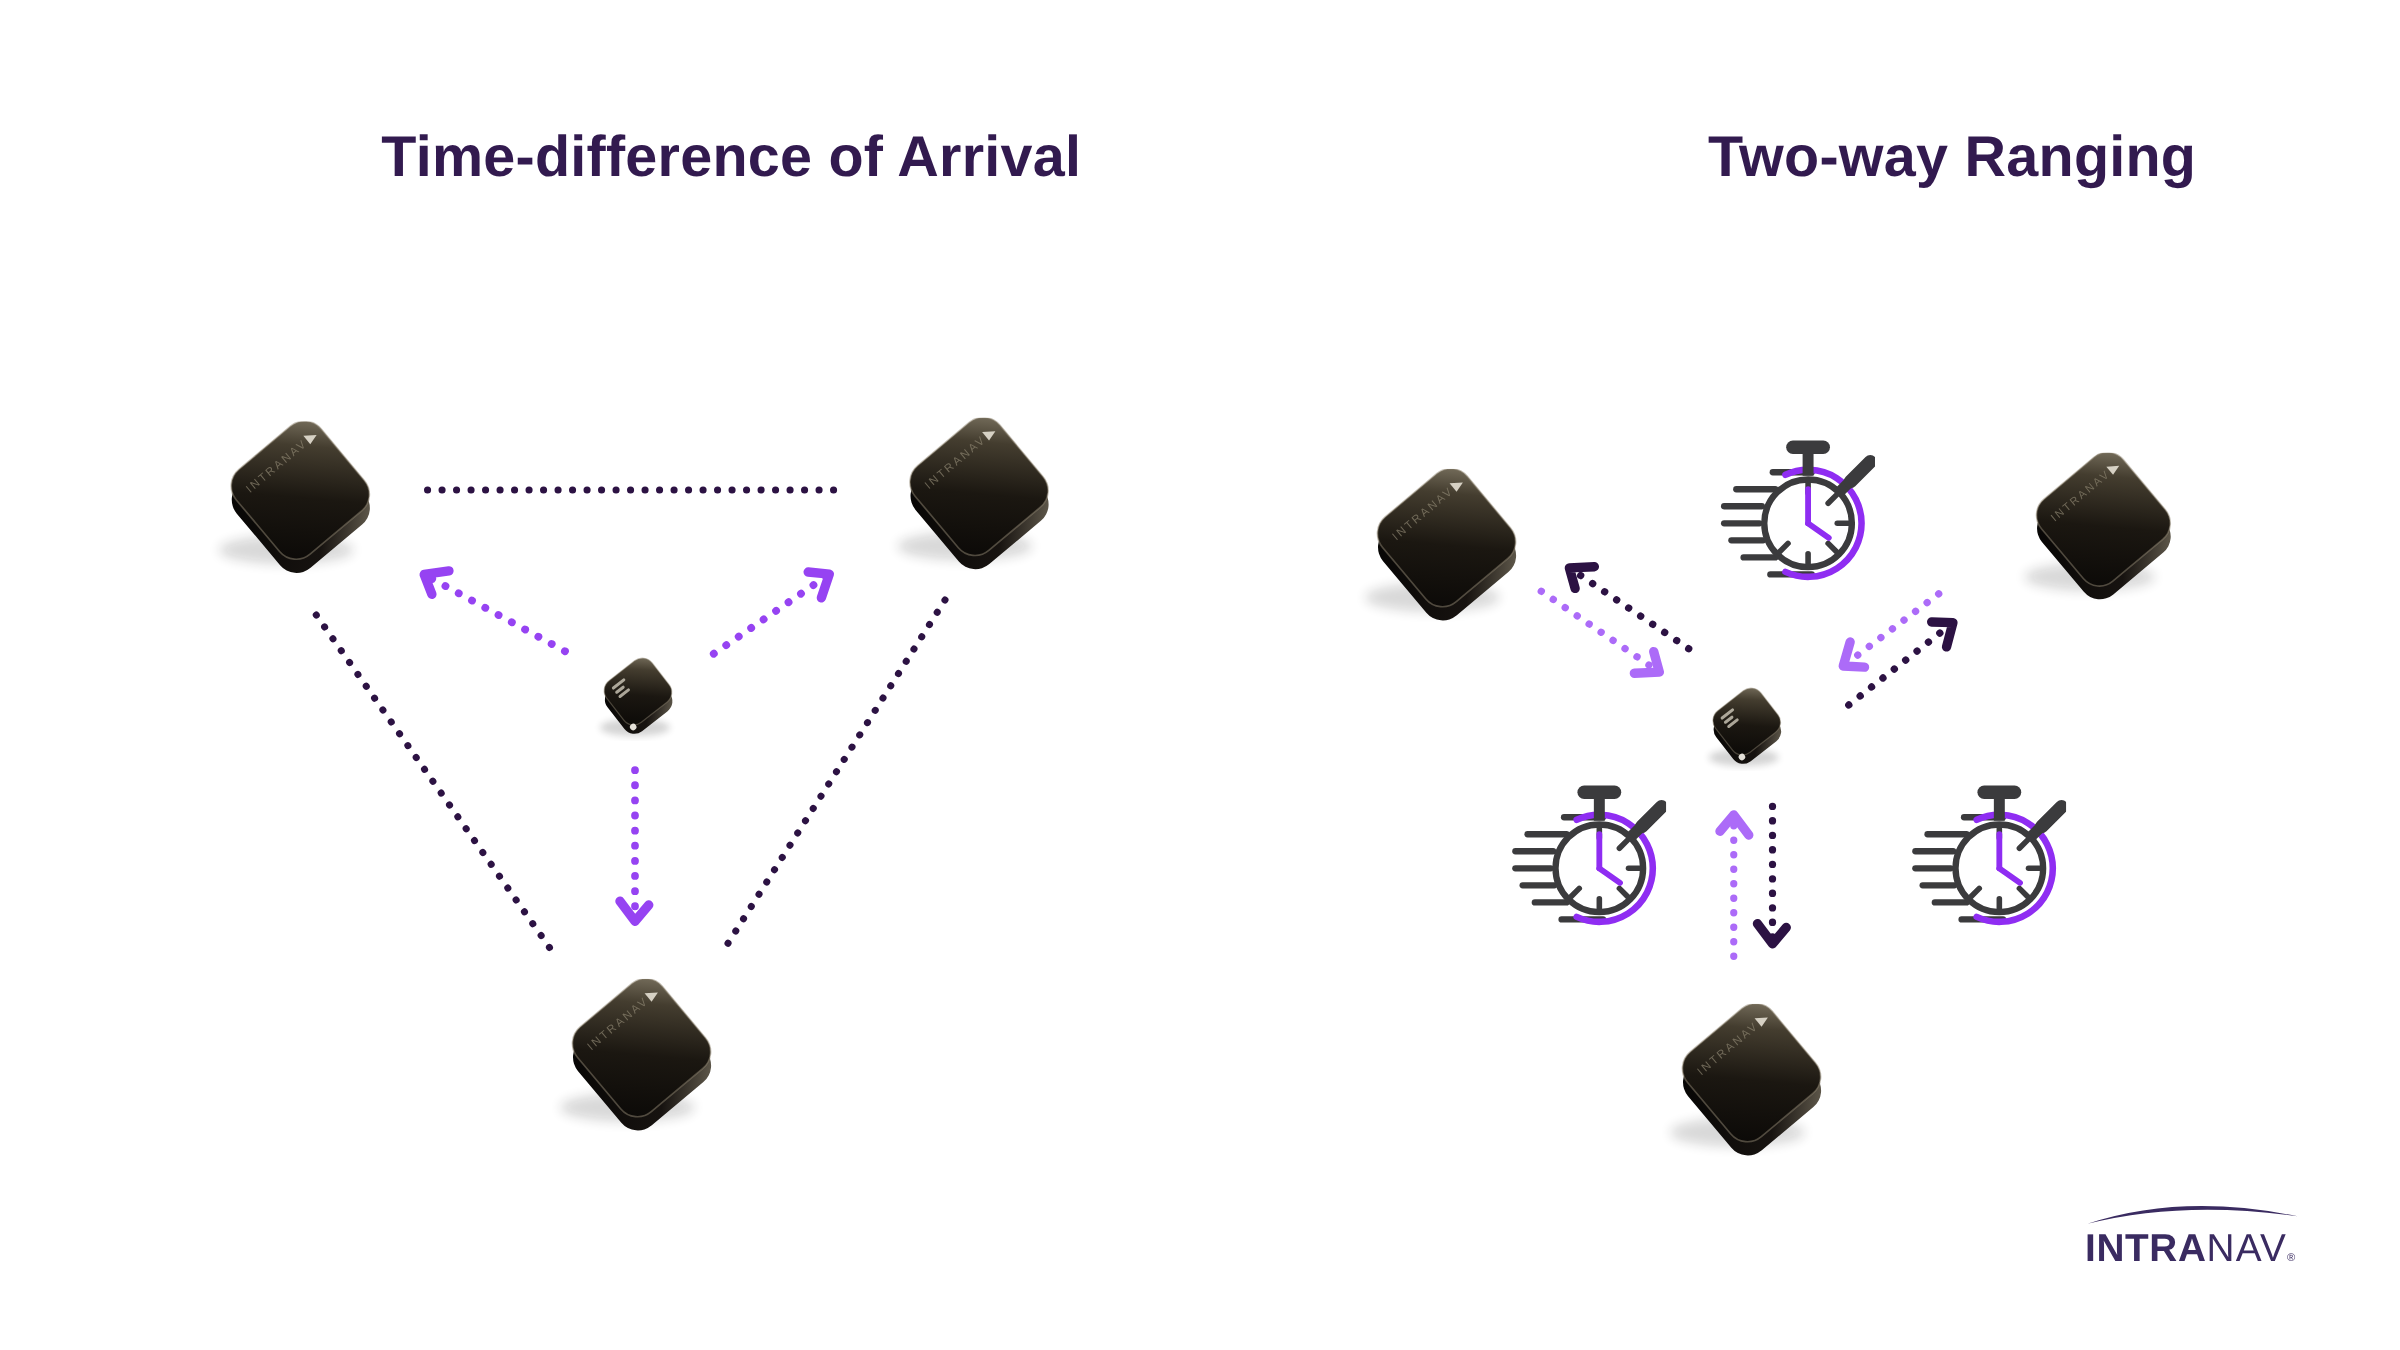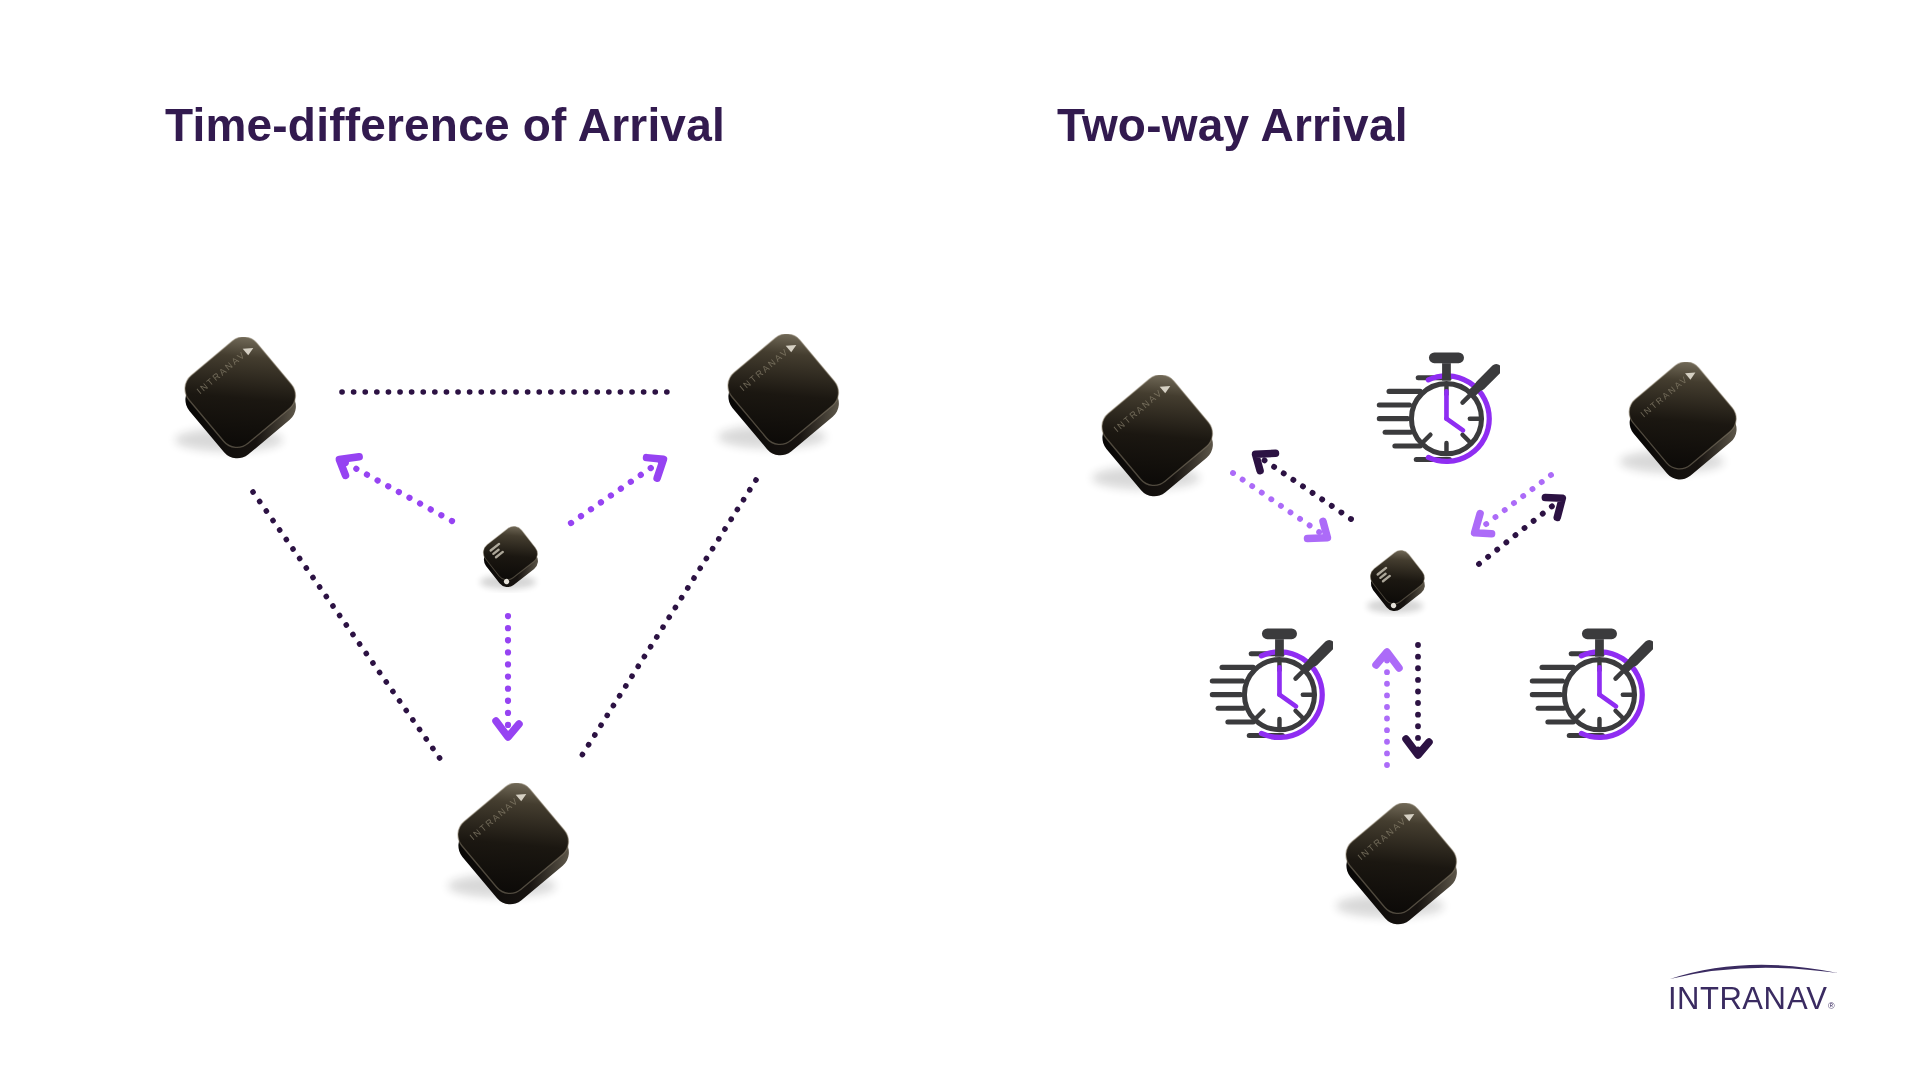--- a/index.html
+++ b/index.html
@@ -2,32 +2,32 @@
 <html><head>
 <meta charset="utf-8">
 <style>
   html,body{margin:0;padding:0;background:#f4f4f4;}
   .canvas{
     position:relative;width:1920px;height:1080px;margin:0 auto;
     background:#ffffff;overflow:hidden;
     font-family:"Liberation Sans", sans-serif;
   }
   .title{
-    position:absolute;width:700px;text-align:left;
+    position:absolute;width:700px;text-align:right;
     color:#321A4F;font-weight:700;font-size:46px;line-height:1.28;
     letter-spacing:0.2px;
   }
   .title-tdoa{left:165px;top:96px;}
   .title-twr{left:1057px;top:96px;}
   .links{position:absolute;left:0;top:0;width:1920px;height:1080px;}
   .dev{position:absolute;}
   .logo{position:absolute;left:1668px;top:958px;width:176px;color:#3A2B61;}
   .logo-swoosh{display:block;margin:0 0 1px 0;}
   .logo-text{font-size:31px;letter-spacing:0.5px;white-space:nowrap;line-height:1;}
-  .logo-bold{font-weight:400;}
+  .logo-bold{font-weight:700;}
   .logo-light{font-weight:400;letter-spacing:1px;text-align:center;}
   .logo-reg{font-size:9px;vertical-align:baseline;}
 </style>
 </head>
 <body>
 
 <div class="canvas">
 
   <svg width="0" height="0" style="position:absolute" aria-hidden="true">
     <defs>
@@ -102,21 +102,21 @@
         <path d="M121.5 61.5 L132 51" stroke="#3B3B3D" stroke-width="9"></path>
         <rect x="121" y="40" width="34" height="11" rx="5.5" fill="#3B3B3D" transform="rotate(-45 138 45.5)"></rect>
       </symbol>
     </defs>
   </svg>
 
   <div class="title title-tdoa">
     <div>Time-difference of Arrival</div>
   </div>
   <div class="title title-twr">
-    <div>Two-way Arrival</div>
+    <div>Two-way Ranging</div>
   </div>
 
   <svg class="links" viewBox="0 0 1920 1080">
     <defs>
       <marker id="mPurple" markerUnits="userSpaceOnUse" markerWidth="34" markerHeight="34" viewBox="0 0 34 34" refX="22" refY="17" orient="auto">
         <path d="M9 29 L25 17 L12 6" fill="none" stroke="#9643F2" stroke-width="7.5" stroke-linecap="round" stroke-linejoin="round"></path>
       </marker>
       <marker id="mLight" markerUnits="userSpaceOnUse" markerWidth="34" markerHeight="34" viewBox="0 0 34 34" refX="22" refY="17" orient="auto">
         <path d="M9 29 L25 17 L12 6" fill="none" stroke="#AC6BF8" stroke-width="7.5" stroke-linecap="round" stroke-linejoin="round"></path>
       </marker>

